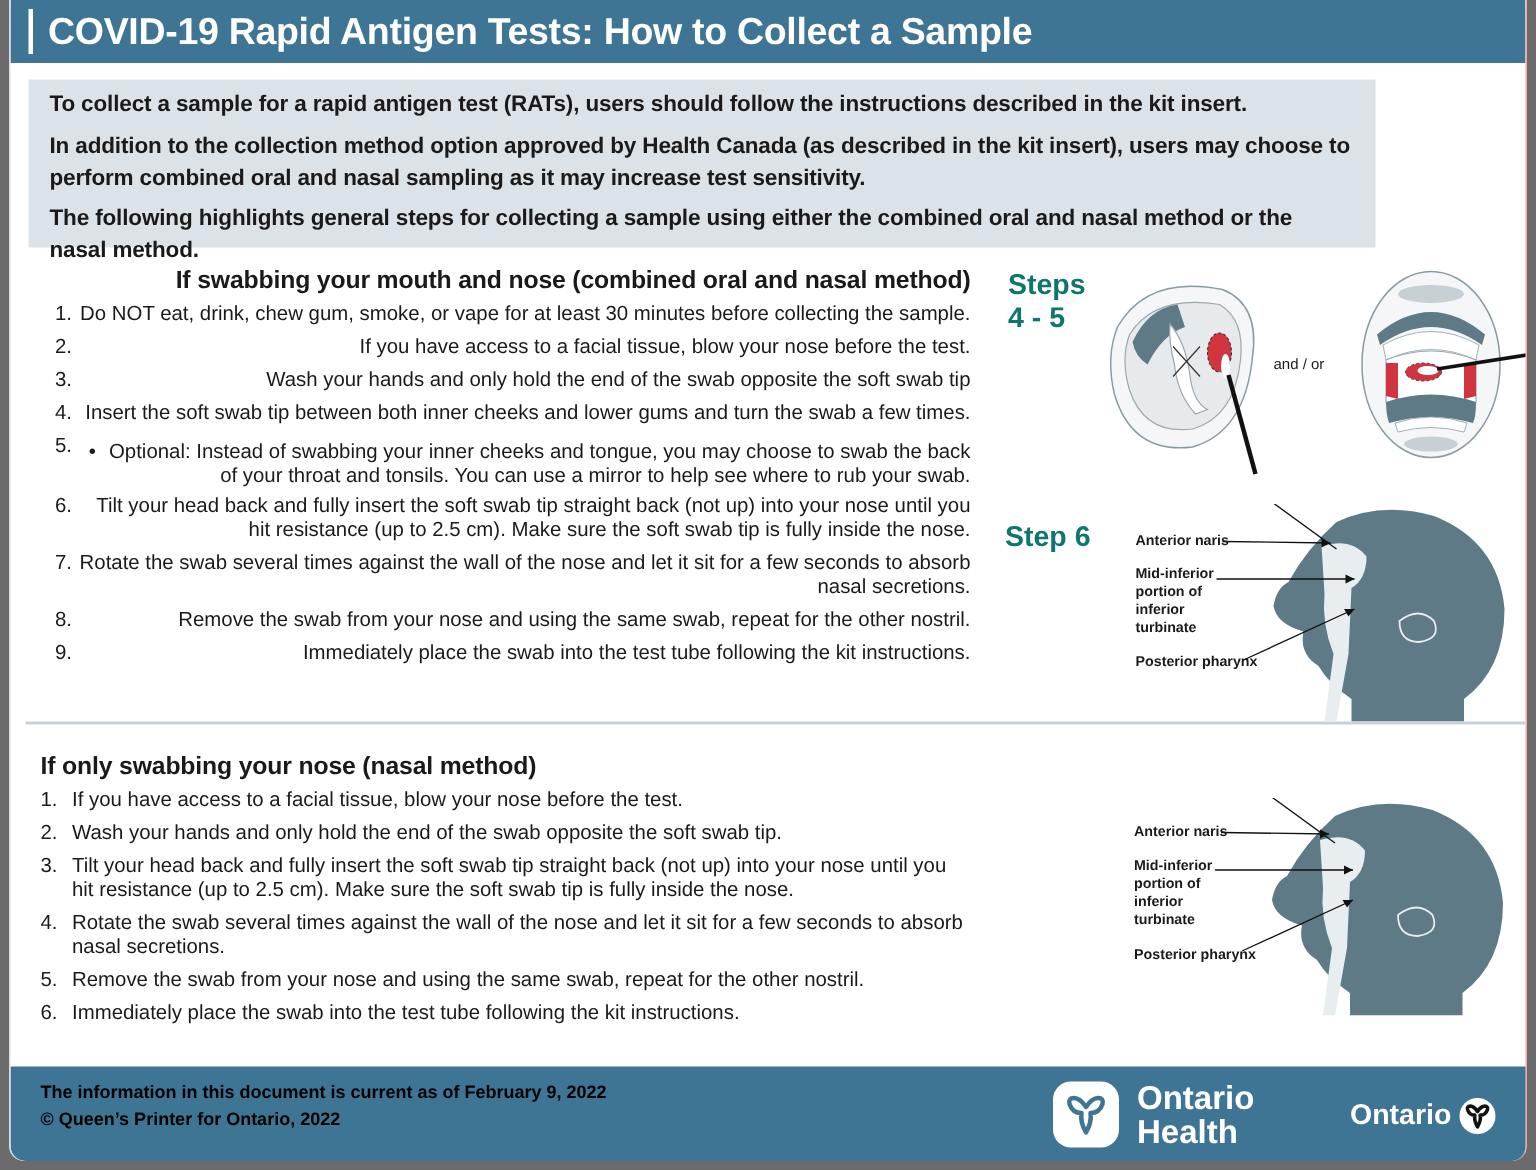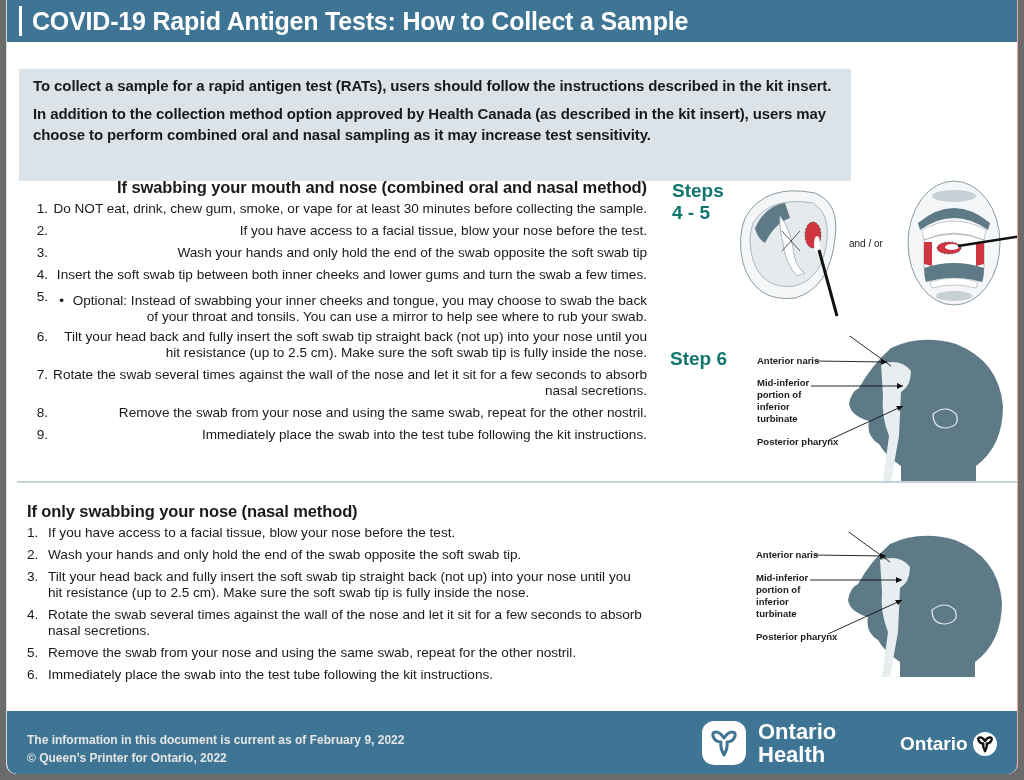--- a/index.html
+++ b/index.html
@@ -13,22 +13,22 @@
   .header {
     height: 42px; background: #3f7594; display: flex; align-items: center;
     padding-left: 12px;
   }
   .header .bar { width: 3px; height: 30px; background: #ffffff; margin-right: 10px; }
   .header h1 {
     font-family: "Liberation Sans", sans-serif; font-weight: bold; font-size: 25px;
     color: #ffffff; letter-spacing: -0.2px;
   }
   .intro {
-    position: absolute; left: 12px; top: 53px; width: 832px; height: 112px;
-    background: #dce3e8; padding: 6px 14px 0 14px; margin-top: 16px;
+    position: absolute; left: 12px; top: 53px; width: 898px; height: 112px;
+    background: #dce3e8; padding: 6px 14px 0 14px;
   }
   .intro p {
     font-weight: bold; font-size: 15px; line-height: 21px; margin-bottom: 6px;
     color: #1a1a1a; letter-spacing: -0.1px;
   }
   .intro p:first-child { margin-bottom: 7px; }
   .section { position: absolute; left: 20px; width: 620px; }
   .section h2 {
     font-size: 16.5px; font-weight: bold; color: #1a1a1a; margin-bottom: 4px; letter-spacing: -0.1px;
   }
@@ -48,21 +48,21 @@
   }
   .andor { position: absolute; left: 842px; top: 238px; font-size: 10px; color: #1a1a1a; }
   .diagram-label {
     position: absolute; font-size: 9.5px; font-weight: bold; line-height: 12px; color: #1a1a1a;
   }
   .footer {
     position: absolute; left: 0; bottom: 0; width: 1012px; height: 63px; background: #3f7594;
     border-radius: 0 0 10px 10px;
   }
   .footer .info {
-    position: absolute; left: 20px; top: 20px; color: #e5e5e5; font-weight: bold; font-size: 12px; line-height: 18px;
+    position: absolute; left: 20px; top: 8px; color: #000000; font-weight: bold; font-size: 12px; line-height: 18px;
   }
   .oh-logo { position: absolute; left: 695px; top: 9px; display: flex; align-items: center; }
   .oh-badge {
     width: 44px; height: 44px; background: #ffffff; border-radius: 12px;
     display: flex; align-items: center; justify-content: center; margin-right: 12px;
   }
   .oh-text { color: #ffffff; font-weight: bold; font-size: 22px; line-height: 23px; }
   .on-logo { position: absolute; left: 893px; top: 21px; display: flex; align-items: center; }
   .on-text { color: #ffffff; font-size: 19px; font-weight: bold; margin-right: 5px; }
   .on-badge {
@@ -77,20 +77,21 @@
 <div class="page">
 
   <div class="header">
     <div class="bar"></div>
     <h1>COVID-19 Rapid Antigen Tests: How to Collect a Sample</h1>
   </div>
 
   <div class="intro">
     <p>To collect a sample for a rapid antigen test (RATs), users should follow the instructions described in the kit insert.</p>
     <p>In addition to the collection method option approved by Health Canada (as described in the kit insert), users may choose to perform combined oral and nasal sampling as it may increase test sensitivity.</p>
+    <p>The following highlights general steps for collecting a sample using either the combined oral and nasal method or the nasal method.</p>
   </div>
 
   <div class="section" style="top:178px;text-align:right;">
     <h2>If swabbing your mouth and nose (combined oral and nasal method)</h2>
     <ol>
       <li>
           <span class="num">1.</span>
           <span class="txt">Do NOT eat, drink, chew gum, smoke, or vape for at least 30 minutes before collecting the sample.</span>
         </li>
       <li>

